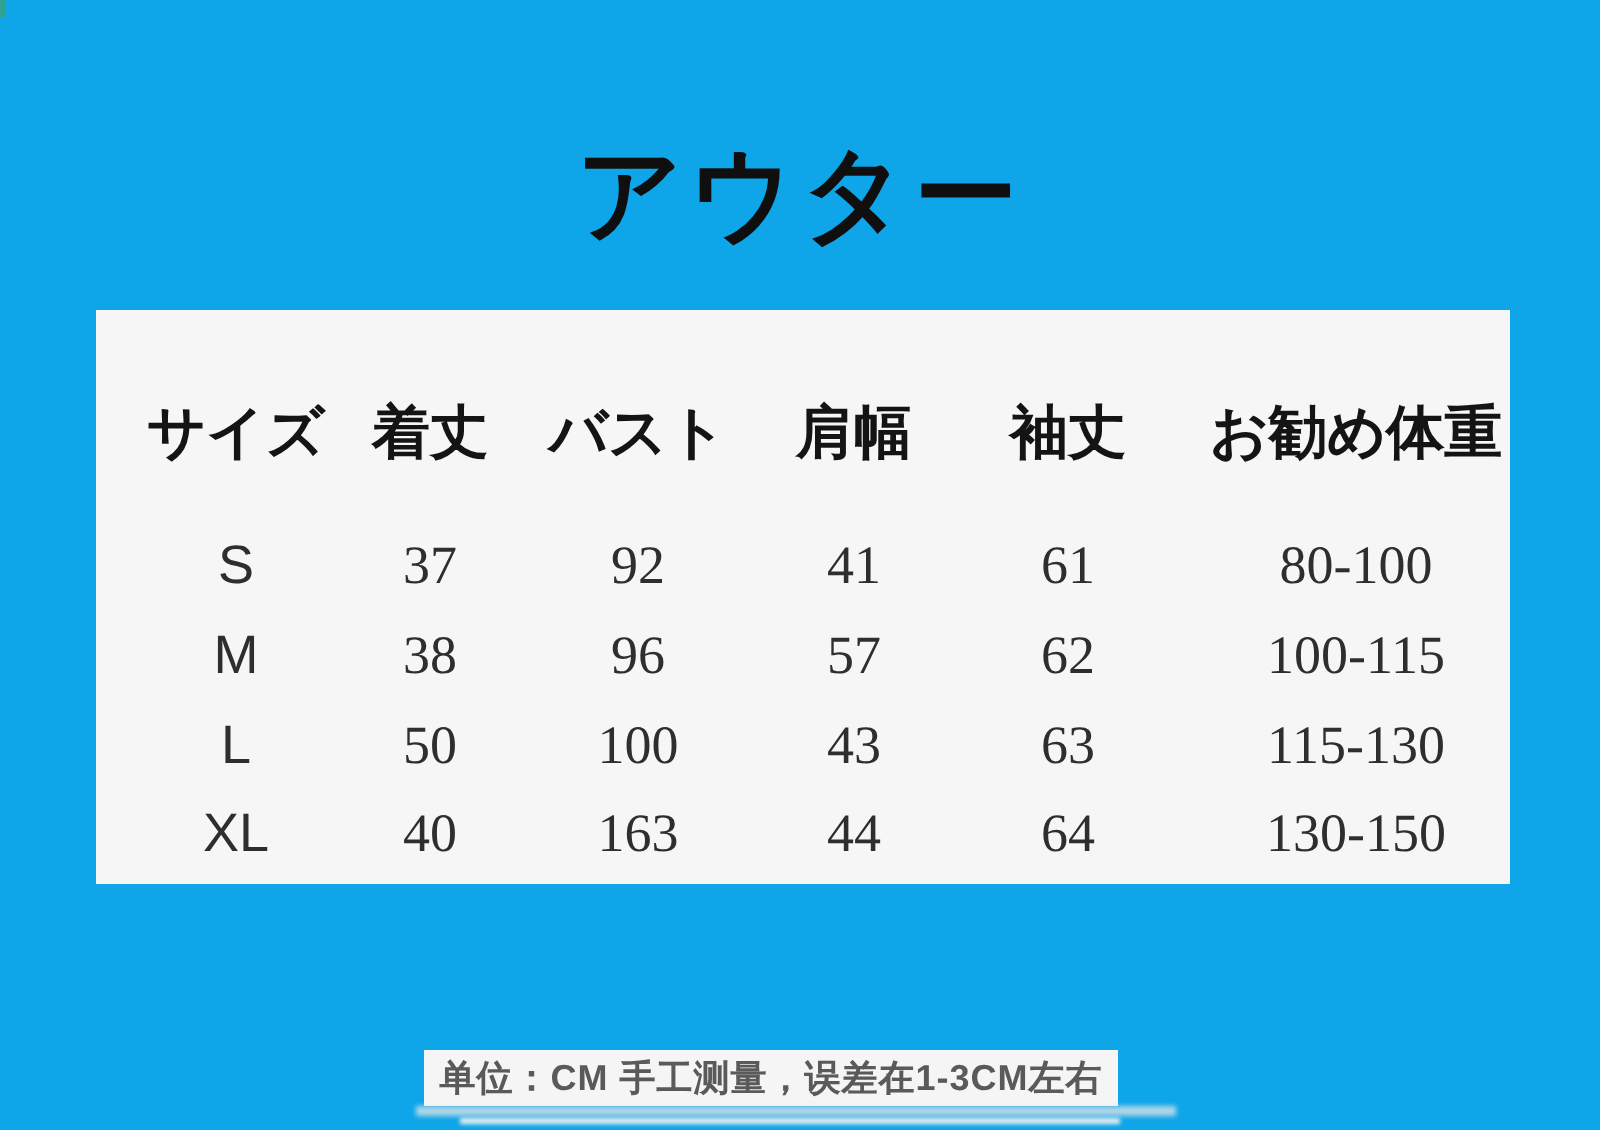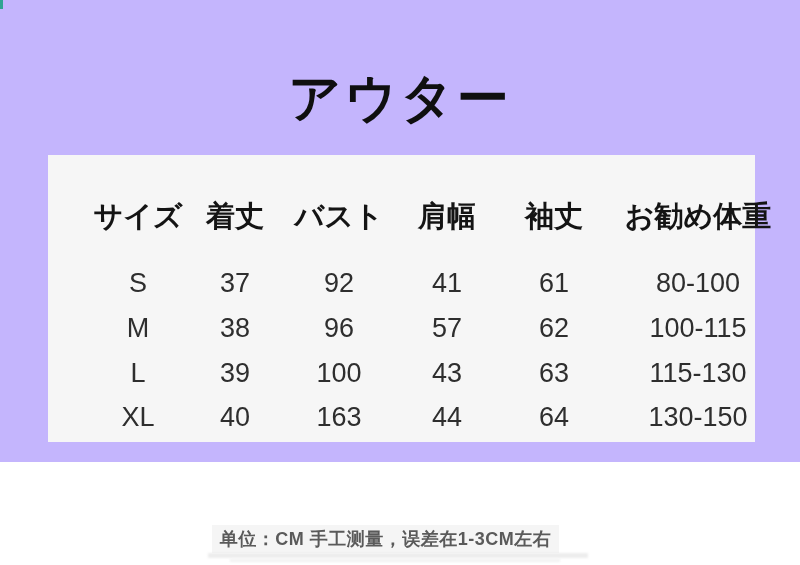--- a/index.html
+++ b/index.html
@@ -1,36 +1,36 @@
 <!DOCTYPE html>
 <html><head>
 <meta charset="utf-8">
 <style>
   * { margin:0; padding:0; box-sizing:border-box; }
   html,body { width:800px; height:565px; background:#ffffff; overflow:hidden;
               font-family:"Liberation Sans", sans-serif; }
-  .stage { position:relative; width:800px; height:462px; background:#c4b5fd; }
+  .stage { position:relative; width:800px; height:565px; background:#0ea5e9; }
 
   
   .corner-artifact { position:absolute; left:0; top:0; width:3px; height:9px;
                      background:#2fa392; }
 
   
   .page-title { position:absolute; left:0; top:70px; width:800px;
                 text-align:center; font-size:52px; font-weight:600;
                 color:#0f0f0f; letter-spacing:3px; line-height:1.1;
                 white-space:nowrap; }
 
   
   .size-panel { position:absolute; left:48px; top:155px; width:707px; height:287px;
                 background:#f6f6f6; }
 
-  .cell { position:absolute; transform:translate(-50%,-50%); white-space:nowrap;margin-left:20px; }
+  .cell { position:absolute; transform:translate(-50%,-50%); white-space:nowrap; }
   .hdr  { font-size:29px; font-weight:700; color:#141414; }
-  .val  { font-size:27px; font-weight:400; color:#2e2e2e; }
+  .val  { font-size:27px; font-weight:400; color:#2e2e2e;font-family:Liberation Serif, serif; }
   .rowlabel { font-size:27px; font-weight:400; color:#2e2e2e; }
 
   
   .c1 { left:70px; }   
   .c2 { left:167px; }  
   .c3 { left:271px; }  
   .c4 { left:379px; }  
   .c5 { left:486px; }  
   .c6 { left:630px; }  
 
@@ -79,21 +79,21 @@
     <div class="cell val r1 c6">80-100</div>
 
     <div class="cell rowlabel r2 c1">M</div>
     <div class="cell val r2 c2">38</div>
     <div class="cell val r2 c3">96</div>
     <div class="cell val r2 c4">57</div>
     <div class="cell val r2 c5">62</div>
     <div class="cell val r2 c6">100-115</div>
 
     <div class="cell rowlabel r3 c1">L</div>
-    <div class="cell val r3 c2">39</div>
+    <div class="cell val r3 c2">50</div>
     <div class="cell val r3 c3">100</div>
     <div class="cell val r3 c4">43</div>
     <div class="cell val r3 c5">63</div>
     <div class="cell val r3 c6">115-130</div>
 
     <div class="cell rowlabel r4 c1">XL</div>
     <div class="cell val r4 c2">40</div>
     <div class="cell val r4 c3">163</div>
     <div class="cell val r4 c4">44</div>
     <div class="cell val r4 c5">64</div>

